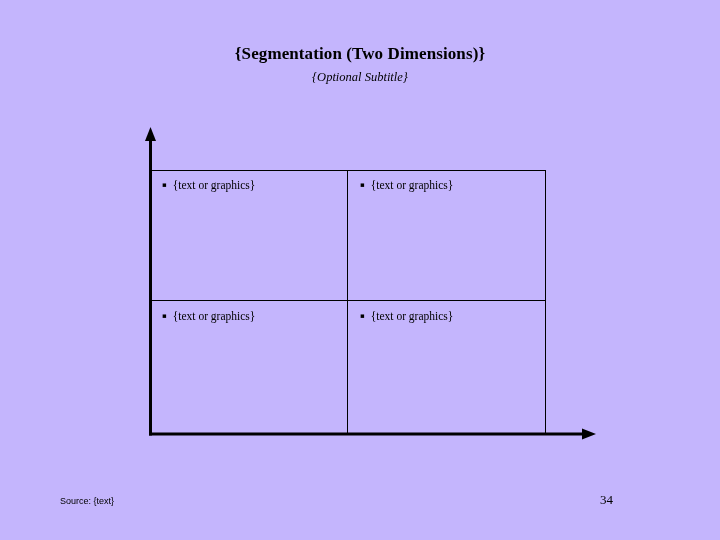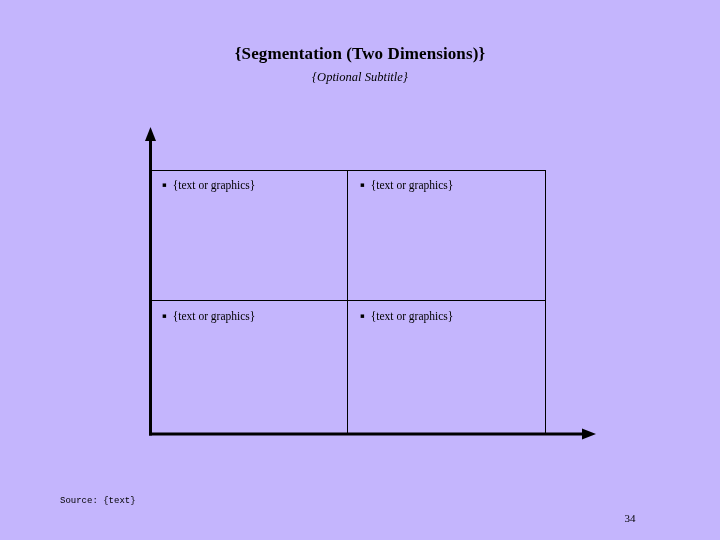--- a/index.html
+++ b/index.html
@@ -128,33 +128,32 @@
     font-family: "Liberation Serif", "DejaVu Serif", serif;
     font-size: 11.5px;
     line-height: 14px;
   }
 
   
   .source {
     position: absolute;
     left: 60px;
     top: 495px;
-    font-family: Liberation Mono, monospace;
+    font-family: Liberation Sans, sans-serif;
     font-size: 9px;
     line-height: 12px;
     white-space: nowrap;
   }
   .page-number {
     position: absolute;
     left: 600px;
-    top: 510px;
+    top: 492px;
     width: 60px;
-    text-align: center;
-    font-family: "Liberation Serif", "DejaVu Serif", serif;
-    font-size: 11px;
+    font-family: "Liberation Serif", "DejaVu Serif", serif;
+    font-size: 13px;
     line-height: 16px;
   }
 </style>
 </head>
 <body>
 
 <div id="slide">
 
   <div class="title">{Segmentation (Two Dimensions)}</div>
 

